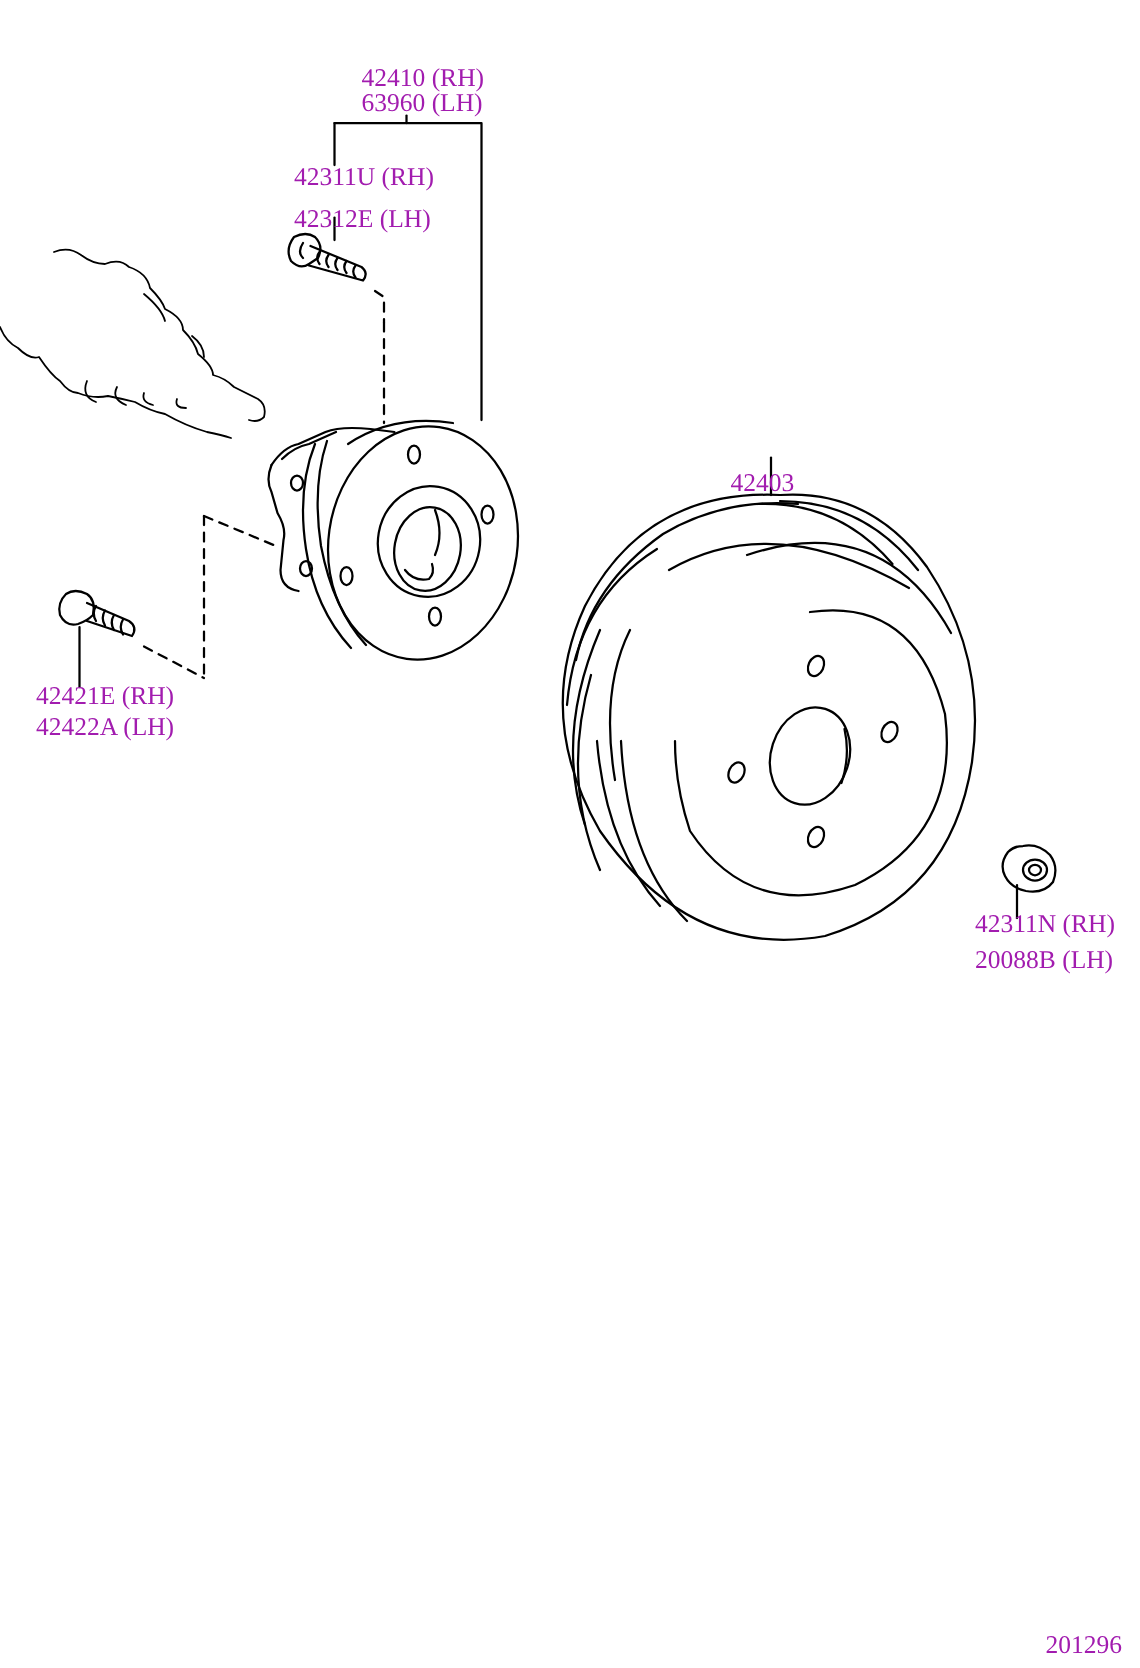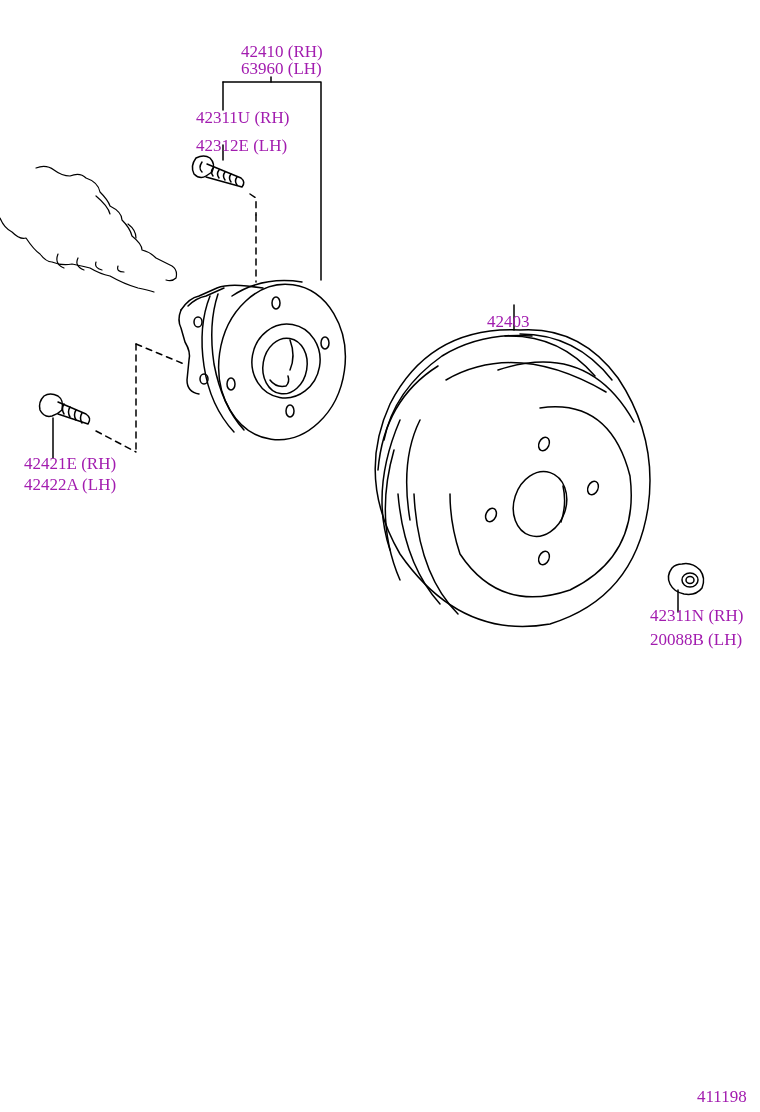--- a/index.html
+++ b/index.html
@@ -122,14 +122,14 @@
   <div class="lbl" style="left:196px; top:138px;">42312E (LH)</div>
 
   <div class="lbl" style="left:487px; top:286px;margin-top:28px;">42403</div>
 
   <div class="lbl" style="left:24px; top:456px;">42421E (RH)</div>
   <div class="lbl" style="left:24px; top:477px;">42422A (LH)</div>
 
   <div class="lbl" style="left:650px; top:608px;">42311N (RH)</div>
   <div class="lbl" style="left:650px; top:632px;">20088B (LH)</div>
 
-  <div class="lbl" style="left:697px; top:1089px;">411198</div>
+  <div class="lbl" style="left:697px; top:1089px;">201296</div>
 </div>
 
 </body></html>

